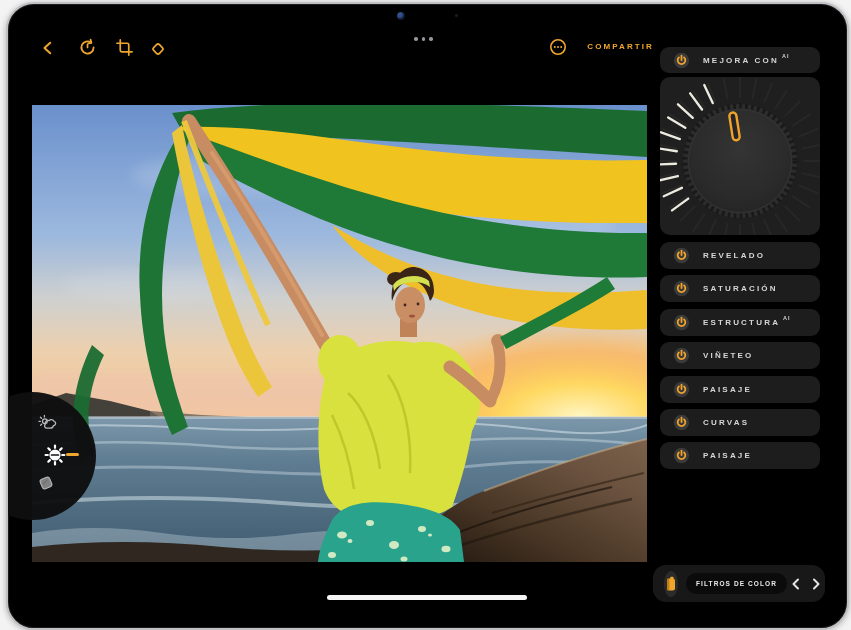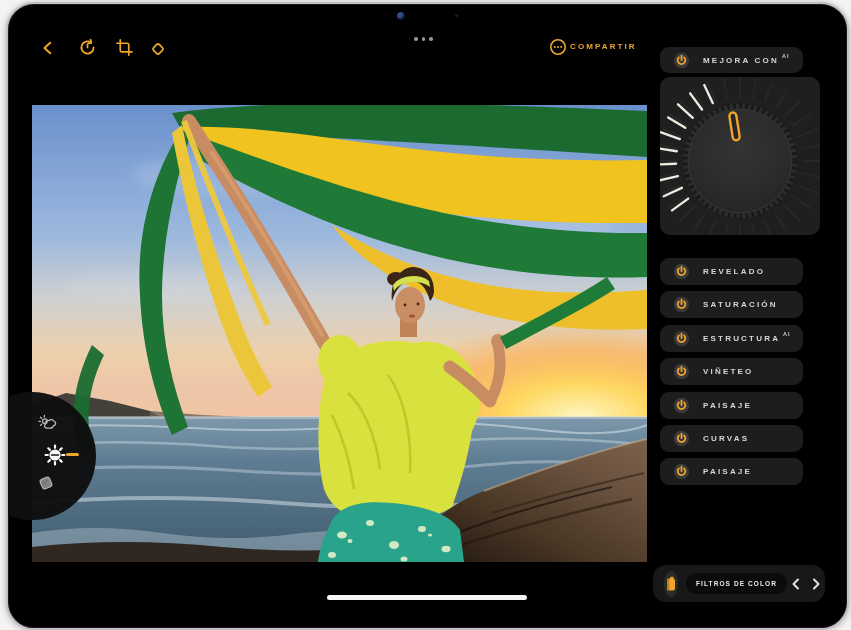--- a/index.html
+++ b/index.html
@@ -11,33 +11,33 @@
     overflow:hidden;}
   .cam{position:absolute;left:389px;top:8px;width:8px;height:8px;border-radius:50%;
     background:radial-gradient(circle at 35% 35%, #33508c 0 28%, #101b33 60%, #05080f 100%);}
   .cam2{position:absolute;left:447px;top:10px;width:3px;height:3px;border-radius:50%;background:#1d1d20;}
   .mt-dots{position:absolute;left:406px;top:33px;display:flex;gap:4px;}
   .mt-dots i{width:3.5px;height:3.5px;border-radius:50%;background:#96969b;}
   .home-bar{position:absolute;left:319px;top:591px;width:200px;height:4.5px;border-radius:3px;background:#f5f5f5;}
   
   .tb-btn{position:absolute;display:flex;align-items:center;justify-content:center;cursor:pointer;}
   .tb-btn svg{display:block;}
-  .share-lbl{position:absolute;left:562px;top:38px;width:100px;text-align:left;color:#efa62e;
+  .share-lbl{position:absolute;left:546px;top:38px;width:100px;text-align:right;color:#efa62e;
     font-size:8px;font-weight:700;letter-spacing:2.1px;cursor:pointer;}
   
   .photo{position:absolute;left:24px;top:101px;width:615px;height:457px;overflow:hidden;background:#223;z-index:1;}
   
   .radial{position:absolute;left:-40px;top:388px;width:128px;height:128px;border-radius:50%;
     background:rgba(14,14,15,.97);z-index:3;}
   .radial-ic{position:absolute;cursor:pointer;}
   .orange-dash{position:absolute;left:58px;top:449px;width:13px;height:3px;border-radius:2px;background:#efa62e;z-index:4;}
   
-  .row{position:absolute;left:652px;width:143px;height:26px;border-radius:9px;background:#1d1d1d;
+  .row{position:absolute;left:652px;width:160px;height:26px;border-radius:9px;background:#1d1d1d;
     display:flex;align-items:center;padding-left:13px;box-sizing:border-box;cursor:pointer;z-index:2;}
-  .rows-host{position:absolute;left:652px;top:254px;width:160px;z-index:2;}
+  .rows-host{position:absolute;left:652px;top:238px;width:160px;z-index:2;}
   .rows-host .row{position:relative;left:0;margin-bottom:6.4px;height:27px;}
   .pwr-svg{width:17px;height:17px;flex:0 0 auto;}
   .lbl{color:#d6d6d6;font-size:8px;font-weight:700;letter-spacing:2.2px;margin-left:13px;white-space:nowrap;}
   .ai{color:#cfcfcf;font-size:5.5px;font-weight:700;letter-spacing:1px;margin-left:3px;transform:translateY(-4px);display:inline-block;}
   .dial-panel{position:absolute;left:652px;top:73px;width:160px;height:158px;border-radius:10px;
     background:#1f1f1f;overflow:hidden;z-index:2;cursor:pointer;}
   .dial-panel svg{display:block;}
   .filters-bar{position:absolute;left:645px;top:561px;width:172px;height:37px;border-radius:13px;
     background:#181818;display:flex;align-items:center;padding:0 11px;box-sizing:border-box;z-index:4;}
   .film-btn{width:26px;height:26px;border-radius:50%;background:#2b2b2b;display:flex;align-items:center;justify-content:center;cursor:pointer;}

